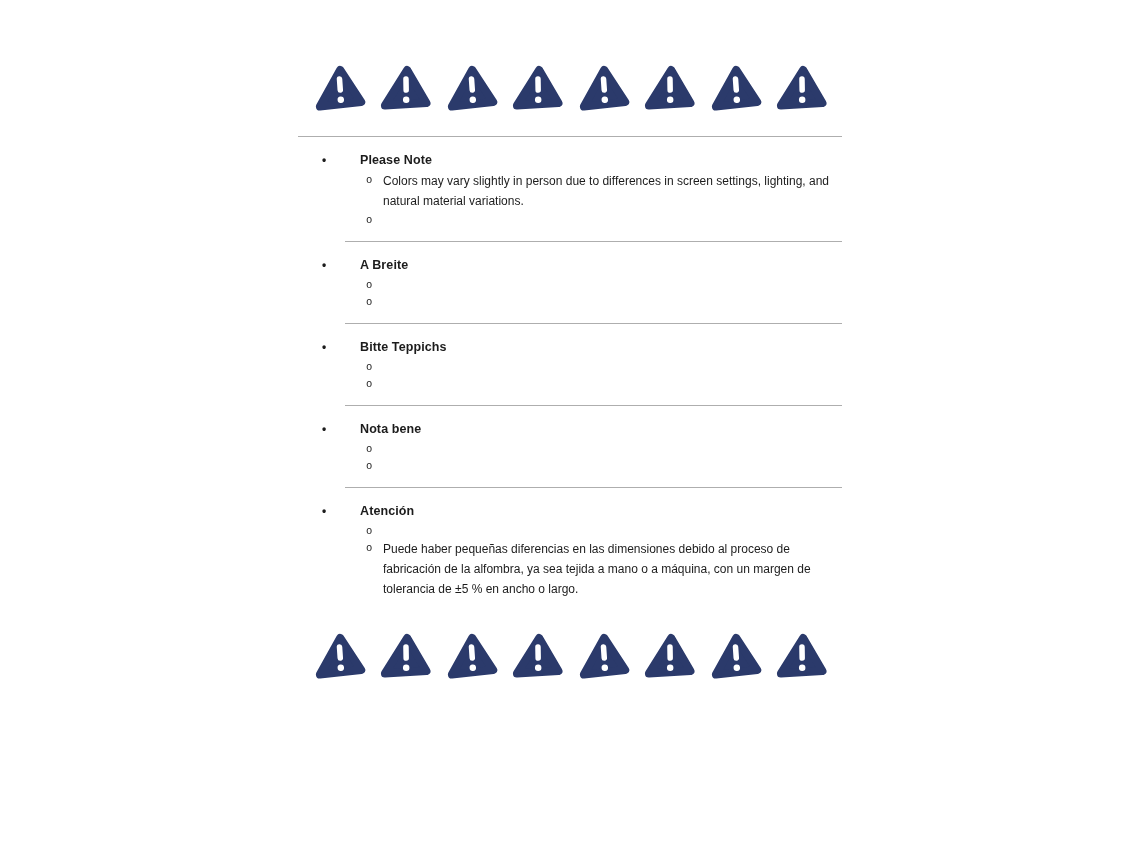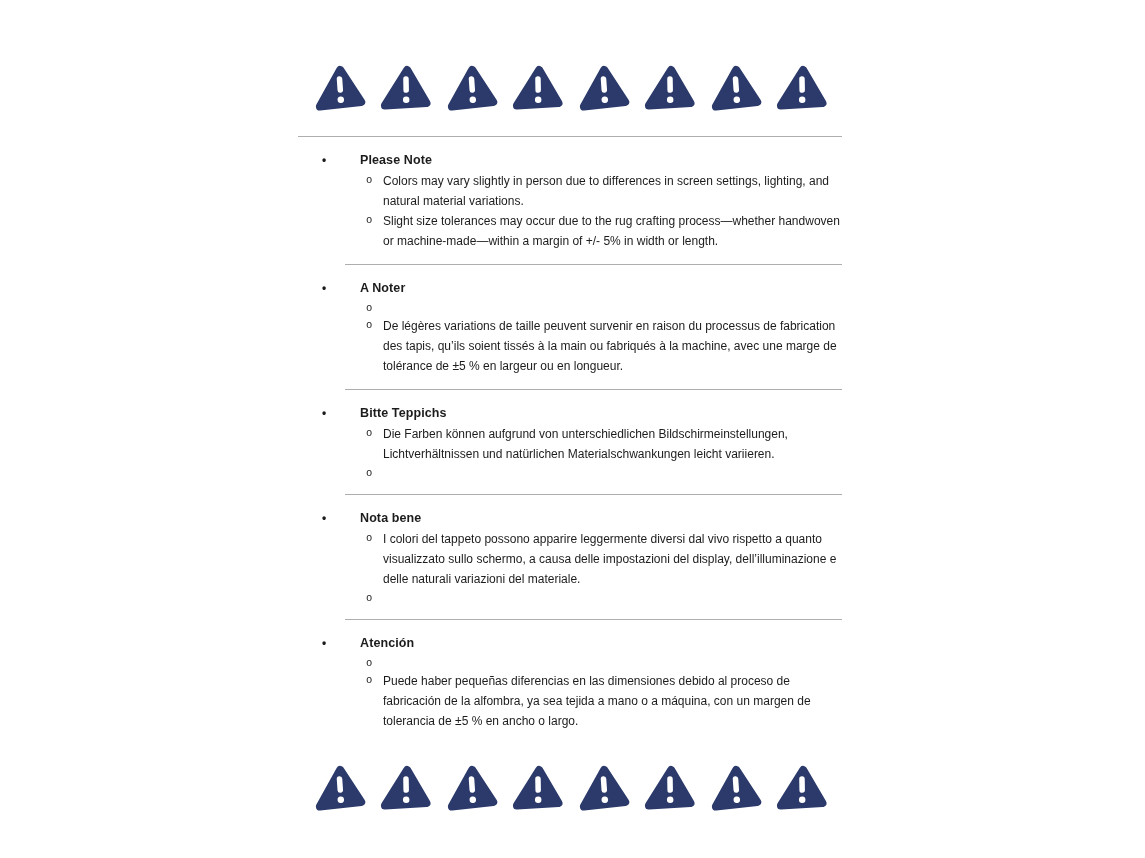--- a/index.html
+++ b/index.html
@@ -168,72 +168,68 @@
       <span class="b1">•</span>
       <h2 class="heading">Please Note</h2>
     </div>
     <ul class="items">
       <li>
         <span class="b2">o</span>
         <p class="item-text">Colors may vary slightly in person due to differences in screen settings, lighting, and natural material variations.</p>
       </li>
       <li>
         <span class="b2">o</span>
-        <p class="item-text">Slight size tolerances may occur due to the rug crafting process—whether handwoven or machine-made—within a margin of +/- 5% in width or length.</p>
       </li>
     </ul>
   </div>
 
   <hr class="rule indent">
 
   <div class="section">
     <div class="heading-row">
       <span class="b1">•</span>
-      <h2 class="heading">A Noter</h2>
-    </div>
-    <ul class="items">
-      <li>
-        <span class="b2">o</span>
-      </li>
-      <li>
-        <span class="b2">o</span>
-        <p class="item-text">De légères variations de taille peuvent survenir en raison du processus de fabrication des tapis, qu’ils soient tissés à la main ou fabriqués à la machine, avec une marge de tolérance de ±5 % en largeur ou en longueur.</p>
+      <h2 class="heading">A Breite</h2>
+    </div>
+    <ul class="items">
+      <li>
+        <span class="b2">o</span>
+      </li>
+      <li>
+        <span class="b2">o</span>
       </li>
     </ul>
   </div>
 
   <hr class="rule indent">
 
   <div class="section">
     <div class="heading-row">
       <span class="b1">•</span>
       <h2 class="heading">Bitte Teppichs</h2>
     </div>
     <ul class="items">
       <li>
         <span class="b2">o</span>
-        <p class="item-text">Die Farben können aufgrund von unterschiedlichen Bildschirmeinstellungen, Lichtverhältnissen und natürlichen Materialschwankungen leicht variieren.</p>
       </li>
       <li>
         <span class="b2">o</span>
       </li>
     </ul>
   </div>
 
   <hr class="rule indent">
 
   <div class="section">
     <div class="heading-row">
       <span class="b1">•</span>
       <h2 class="heading">Nota bene</h2>
     </div>
     <ul class="items">
       <li>
         <span class="b2">o</span>
-        <p class="item-text">I colori del tappeto possono apparire leggermente diversi dal vivo rispetto a quanto visualizzato sullo schermo, a causa delle impostazioni del display, dell’illuminazione e delle naturali variazioni del materiale.</p>
       </li>
       <li>
         <span class="b2">o</span>
       </li>
     </ul>
   </div>
 
   <hr class="rule indent">
 
   <div class="section">

